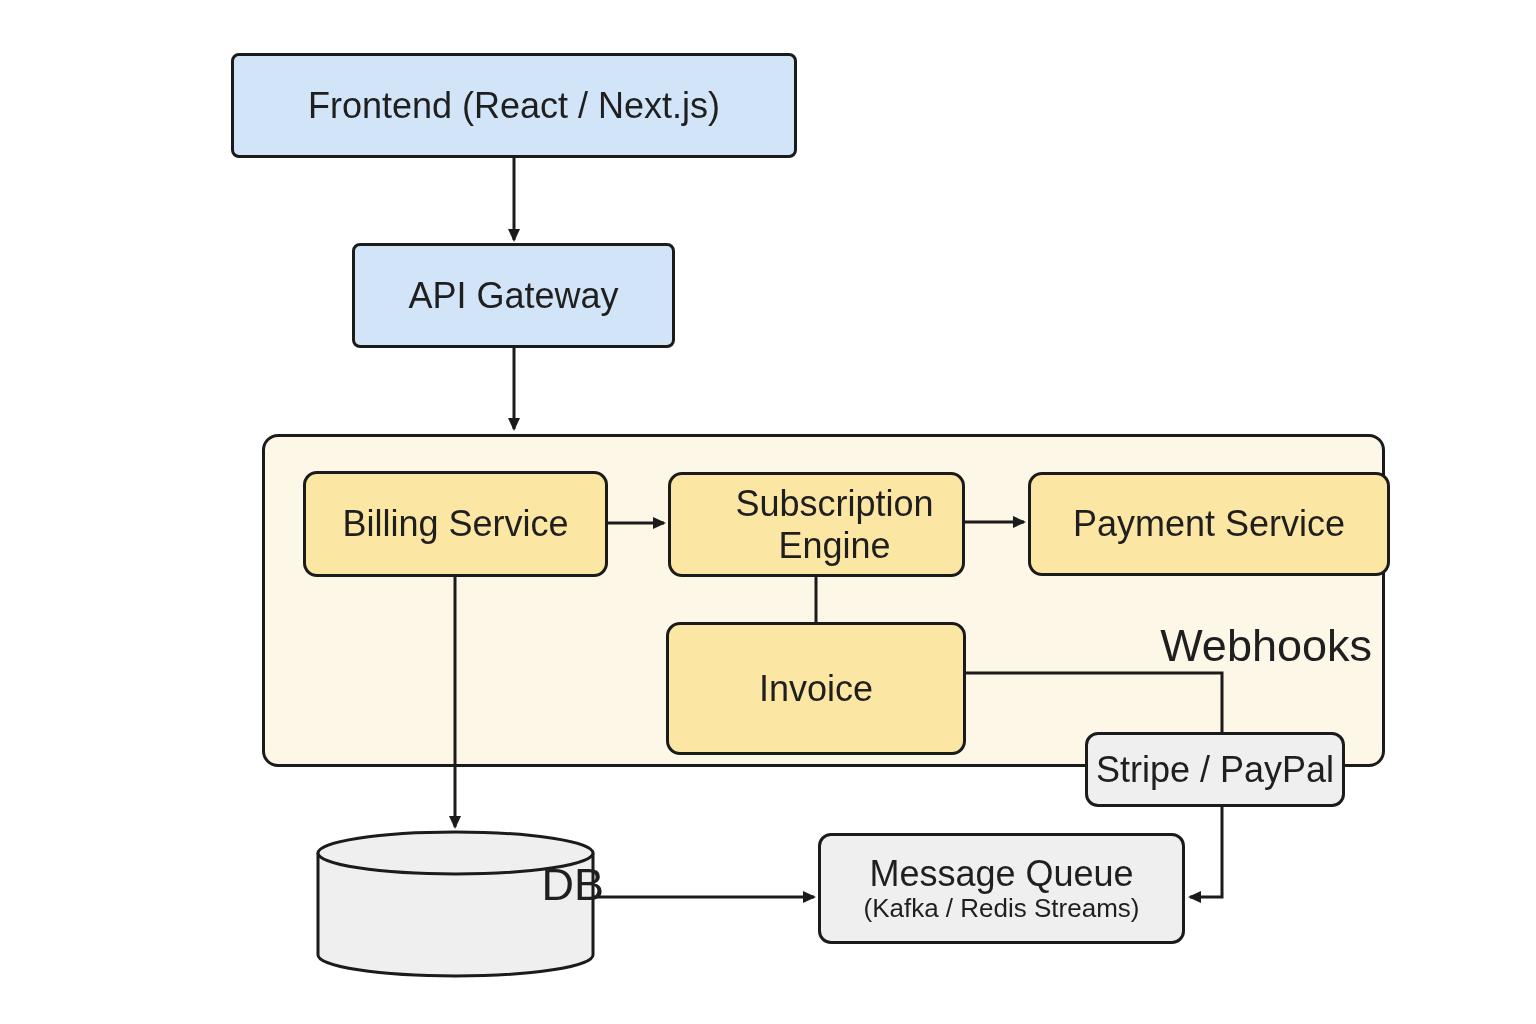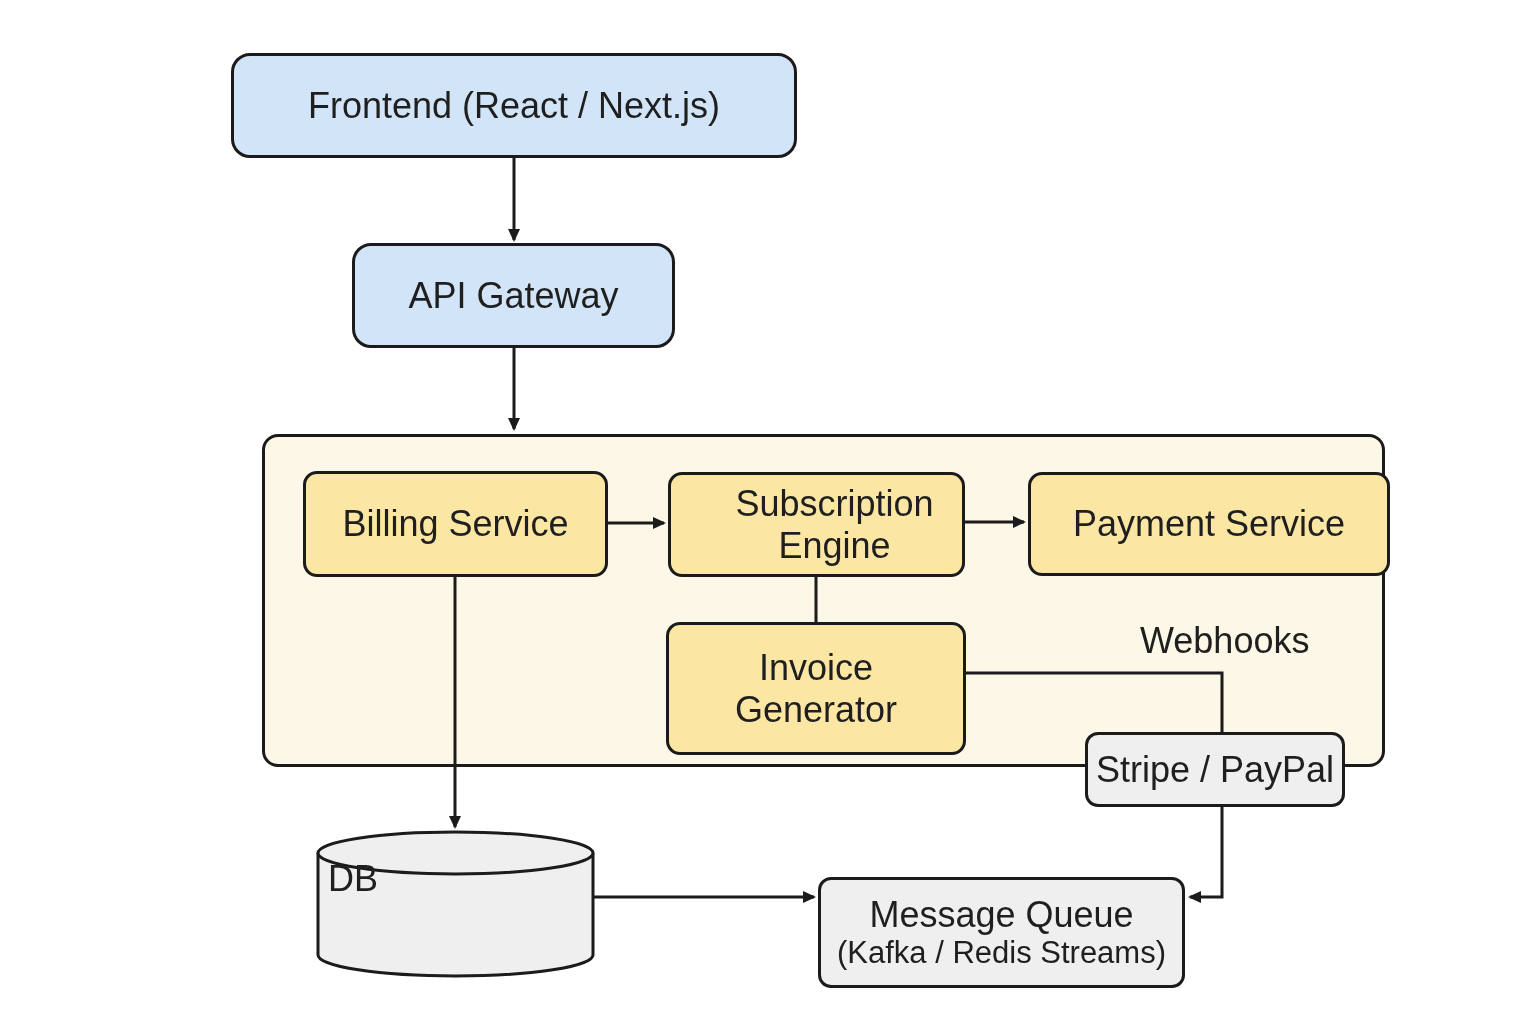--- a/index.html
+++ b/index.html
@@ -11,39 +11,39 @@
     width:1536px;height:1024px;position:relative;overflow:hidden;
     background:var(--canvas);
     font-family:"Liberation Sans",sans-serif;color:var(--text);
   }
   .node{
     position:absolute;box-sizing:border-box;
     border:3px solid var(--stroke);
     display:flex;flex-direction:column;align-items:center;justify-content:center;
     text-align:center;font-size:36px;line-height:1.15;
   }
-  .blue{background:var(--node-blue);border-radius:19px;}
+  .blue{background:var(--node-blue);border-radius:8px;}
   .yellow{background:var(--node-yellow);border-radius:14px;}
   .gray{background:var(--node-gray);border-radius:13px;margin-top:19px;}
   .container-box{
     position:absolute;box-sizing:border-box;
     border:3px solid var(--stroke);border-radius:16px;
     background:var(--container-cream);
     left:262px;top:434px;width:1123px;height:333px;z-index:1;
   }
-  .lbl{position:absolute;text-align:left;font-size:36px;z-index:2;}
-  .small-line{font-size:31px;}
+  .lbl{position:absolute;text-align:right;font-size:45px;z-index:2;}
+  .small-line{font-size:26px;}
   #frontend{left:231px;top:53px;width:566px;height:105px;z-index:3;}
   #api-gateway{left:352px;top:243px;width:323px;height:105px;z-index:3;}
   #billing{left:303px;top:471px;width:305px;height:106px;z-index:3;align-items:center;}
   #subscription{left:668px;top:472px;width:297px;height:105px;z-index:3;padding-left:36px;}
   #payment{left:1028px;top:472px;width:362px;height:104px;z-index:3;}
   #invoice{left:666px;top:622px;width:300px;height:133px;z-index:3;}
   #stripe{left:1085px;top:713px;width:260px;height:75px;z-index:4;font-size:36px;}
-  #mq{left:818px;top:858px;width:367px;height:111px;z-index:4;}
+  #mq{left:818px;top:814px;width:367px;height:111px;z-index:4;}
   #webhooks-label{left:1140px;top:620px;width:232px;}
   #db-label{left:328px;top:858px;width:276px;z-index:4;line-height:1.18;}
   #edges,#db-shape{position:absolute;left:0;top:0;z-index:2;pointer-events:none;}
   #db-shape{z-index:3;}
   .edge{stroke:var(--stroke);stroke-width:3;fill:none;}
   .shape{stroke:var(--stroke);stroke-width:3;fill:var(--node-gray);}
   #arrowhead path{fill:var(--stroke);}
 </style>
 </head>
 <body>
@@ -82,21 +82,20 @@
   <span>Subscription</span>
   <span>Engine</span>
 </div>
 
 <div id="payment" class="node yellow">
   <span>Payment Service</span>
 </div>
 
 <div id="invoice" class="node yellow">
   <span>Invoice</span>
-  <span>Generator</span>
 </div>
 
 <div class="lbl" id="webhooks-label">Webhooks</div>
 
 <div id="stripe" class="node gray">
   <span>Stripe / PayPal</span>
 </div>
 
 <div id="mq" class="node gray">
   <span>Message Queue</span>

